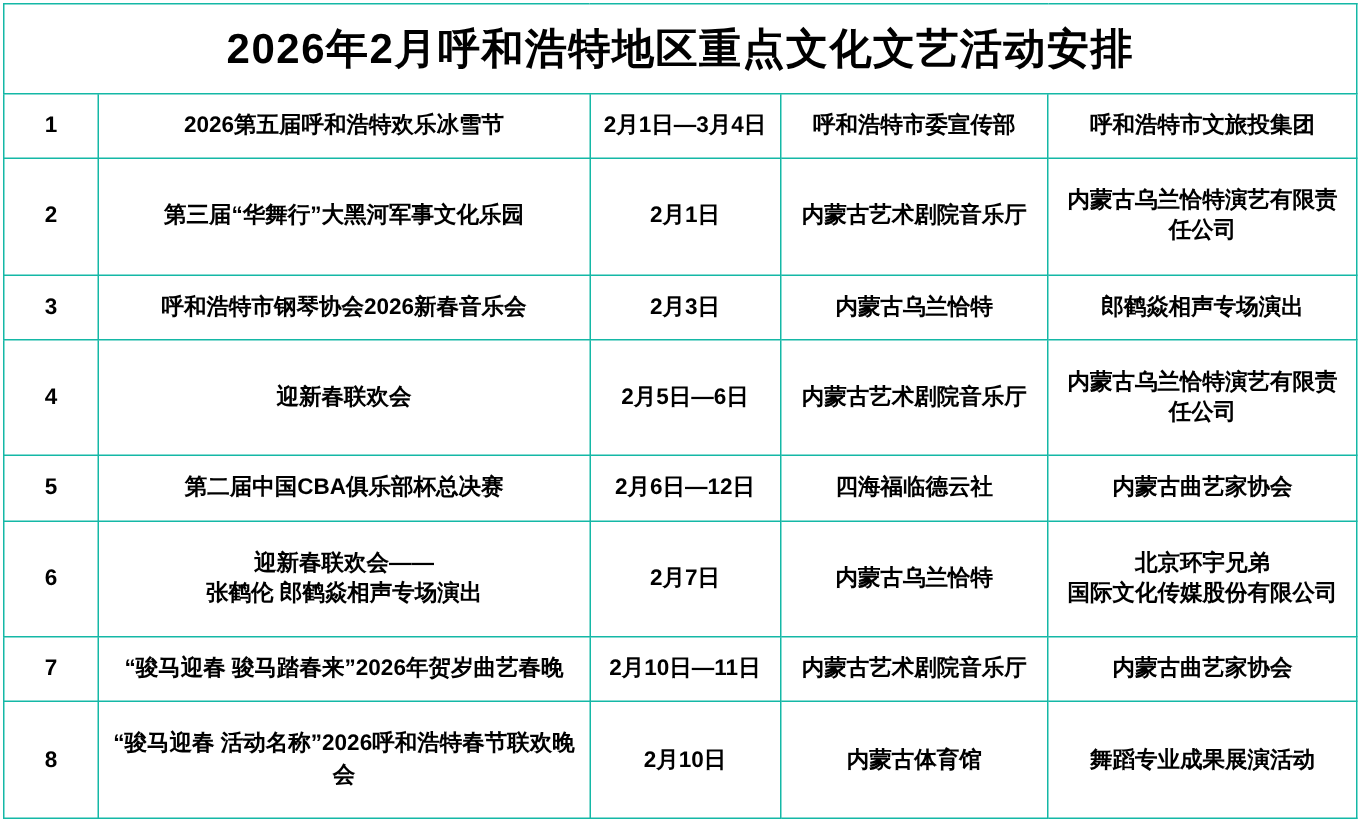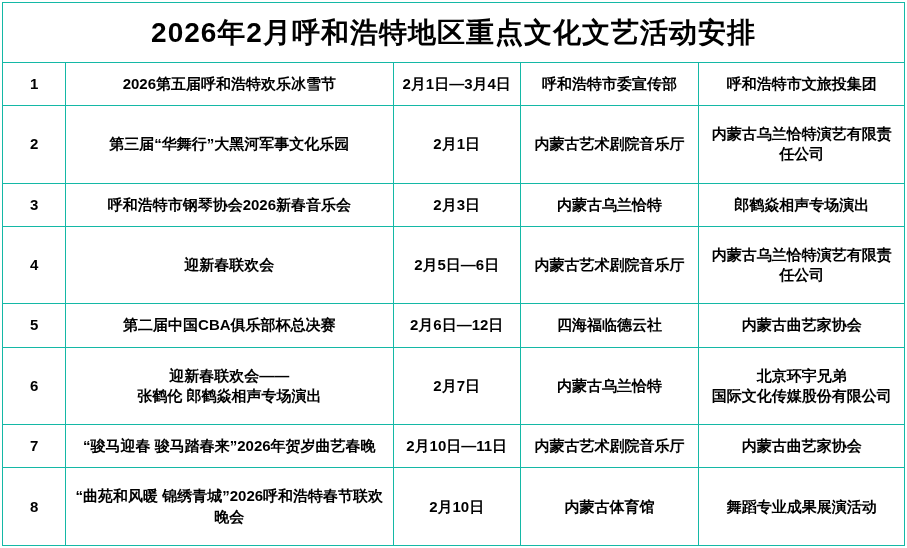--- a/index.html
+++ b/index.html
@@ -106,20 +106,20 @@
         </tr>
         <tr>
           <td class="cell cell-no">7</td>
           <td class="cell cell-name">“骏马迎春 骏马踏春来”2026年贺岁曲艺春晚</td>
           <td class="cell cell-time">2月10日—11日</td>
           <td class="cell cell-place">内蒙古艺术剧院音乐厅</td>
           <td class="cell cell-organizer">内蒙古曲艺家协会</td>
         </tr>
         <tr>
           <td class="cell cell-no">8</td>
-          <td class="cell cell-name">“曲苑和风暖 锦绣青城”2026呼和浩特春节联欢晚会</td>
+          <td class="cell cell-name">“骏马迎春 活动名称”2026呼和浩特春节联欢晚会</td>
           <td class="cell cell-time">2月10日</td>
           <td class="cell cell-place">内蒙古体育馆</td>
           <td class="cell cell-organizer">舞蹈专业成果展演活动</td>
         </tr>
       </tbody>
   </table>
 </div>
 
 </body></html>

